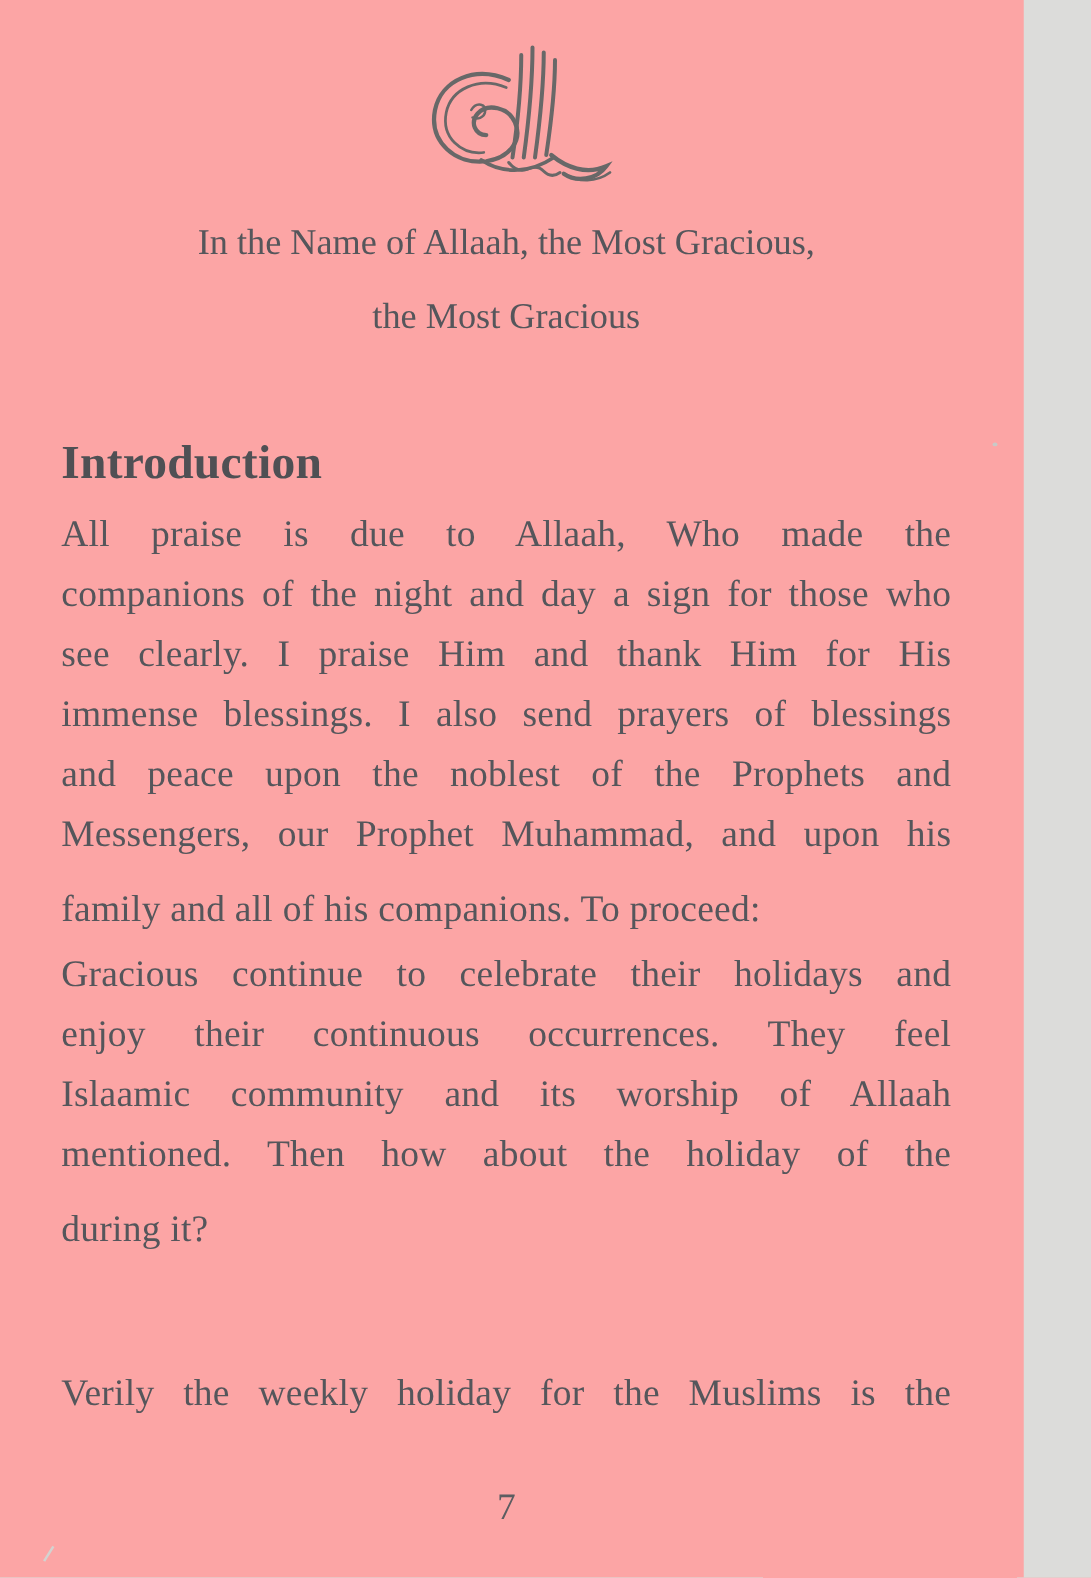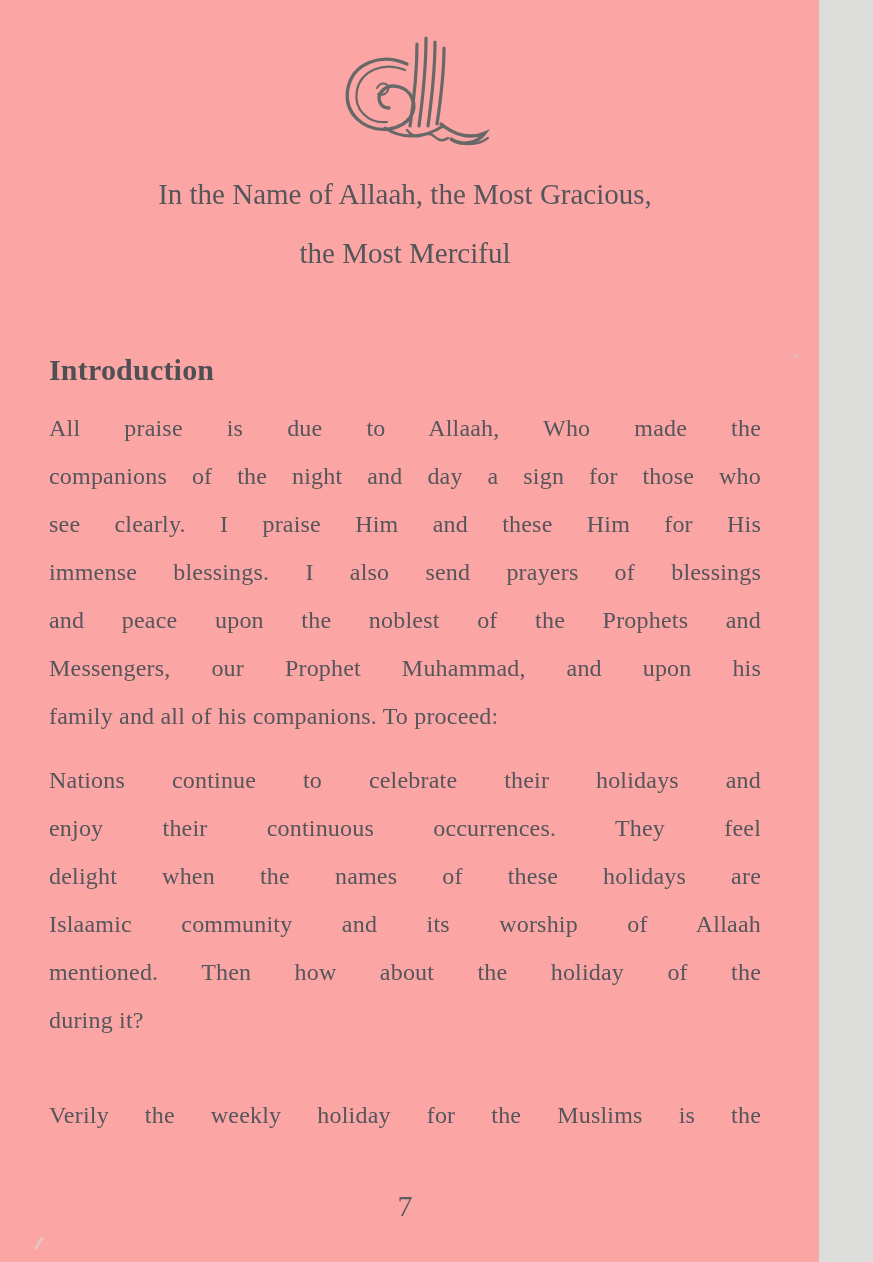--- a/index.html
+++ b/index.html
@@ -15,37 +15,38 @@
     font-family: "Liberation Serif", serif;
     color: #55565b;
     overflow: hidden;
   }
   .textcol {
     position: absolute;
     left: 49px;
     width: 712px;
   }
   .bodyline {
-    font-size: 24px;
+    font-size: 30px;
     line-height: 48px;
     text-align: justify;
     text-align-last: justify;
     letter-spacing: 0.2px;
   }
   .bodyline.lastline {
     text-align-last: left;
+    margin-top: 12px;
   }
   .centerline {
     font-size: 29px;
     line-height: 40px;
     text-align: center;
     text-align-last: center;
   }
   .heading {
-    font-size: 30px;
+    font-size: 38px;
     line-height: 44px;
     font-weight: bold;
     color: #4f5054;
     letter-spacing: 0.2px;
   }
   .pagenum {
     font-size: 30px;
     line-height: 40px;
     text-align: center;
     text-align-last: center;
@@ -96,38 +97,37 @@
     <path d="M119 14 C119 40 115 70 112 90" stroke-width="3.2"></path>
 
     <path d="M60 94 C78 106 100 104 118 92" stroke-width="3"></path>
     <path d="M82 96 q7 9 16 5 q7 -3 12 2 q6 6 13 1" stroke-width="2.4"></path>
 
     <path d="M116 90 C128 100 144 106 160 99 C152 110 136 112 126 105" stroke-width="3.4"></path>
     <path d="M126 105 C138 112 152 112 163 104" stroke-width="2.2"></path>
   </svg>
 
   <div class="textcol centerline" style="top:174px;">In the Name of Allaah, the Most Gracious,</div>
-  <div class="textcol centerline" style="top:233px;">the Most Merciful</div>
+  <div class="textcol centerline" style="top:233px;">the Most Gracious</div>
 
   <div class="textcol heading" style="top:348px;">Introduction</div>
 
   <div class="textcol" style="top:404px;">
     <div class="bodyline">All praise is due to Allaah, Who made the</div>
     <div class="bodyline">companions of the night and day a sign for those who</div>
-    <div class="bodyline">see clearly. I praise Him and these Him for His</div>
+    <div class="bodyline">see clearly. I praise Him and thank Him for His</div>
     <div class="bodyline">immense blessings. I also send prayers of blessings</div>
     <div class="bodyline">and peace upon the noblest of the Prophets and</div>
     <div class="bodyline">Messengers, our Prophet Muhammad, and upon his</div>
     <div class="bodyline lastline">family and all of his companions. To proceed:</div>
   </div>
 
   <div class="textcol" style="top:756px;">
-    <div class="bodyline">Nations continue to celebrate their holidays and</div>
+    <div class="bodyline">Gracious continue to celebrate their holidays and</div>
     <div class="bodyline">enjoy their continuous occurrences. They feel</div>
-    <div class="bodyline">delight when the names of these holidays are</div>
     <div class="bodyline">Islaamic community and its worship of Allaah</div>
     <div class="bodyline">mentioned. Then how about the holiday of the</div>
     <div class="bodyline lastline">during it?</div>
   </div>
 
   <div class="textcol" style="top:1091px;">
     <div class="bodyline">Verily the weekly holiday for the Muslims is the</div>
   </div>
 
   <div class="textcol pagenum" style="top:1186px;">7</div>

